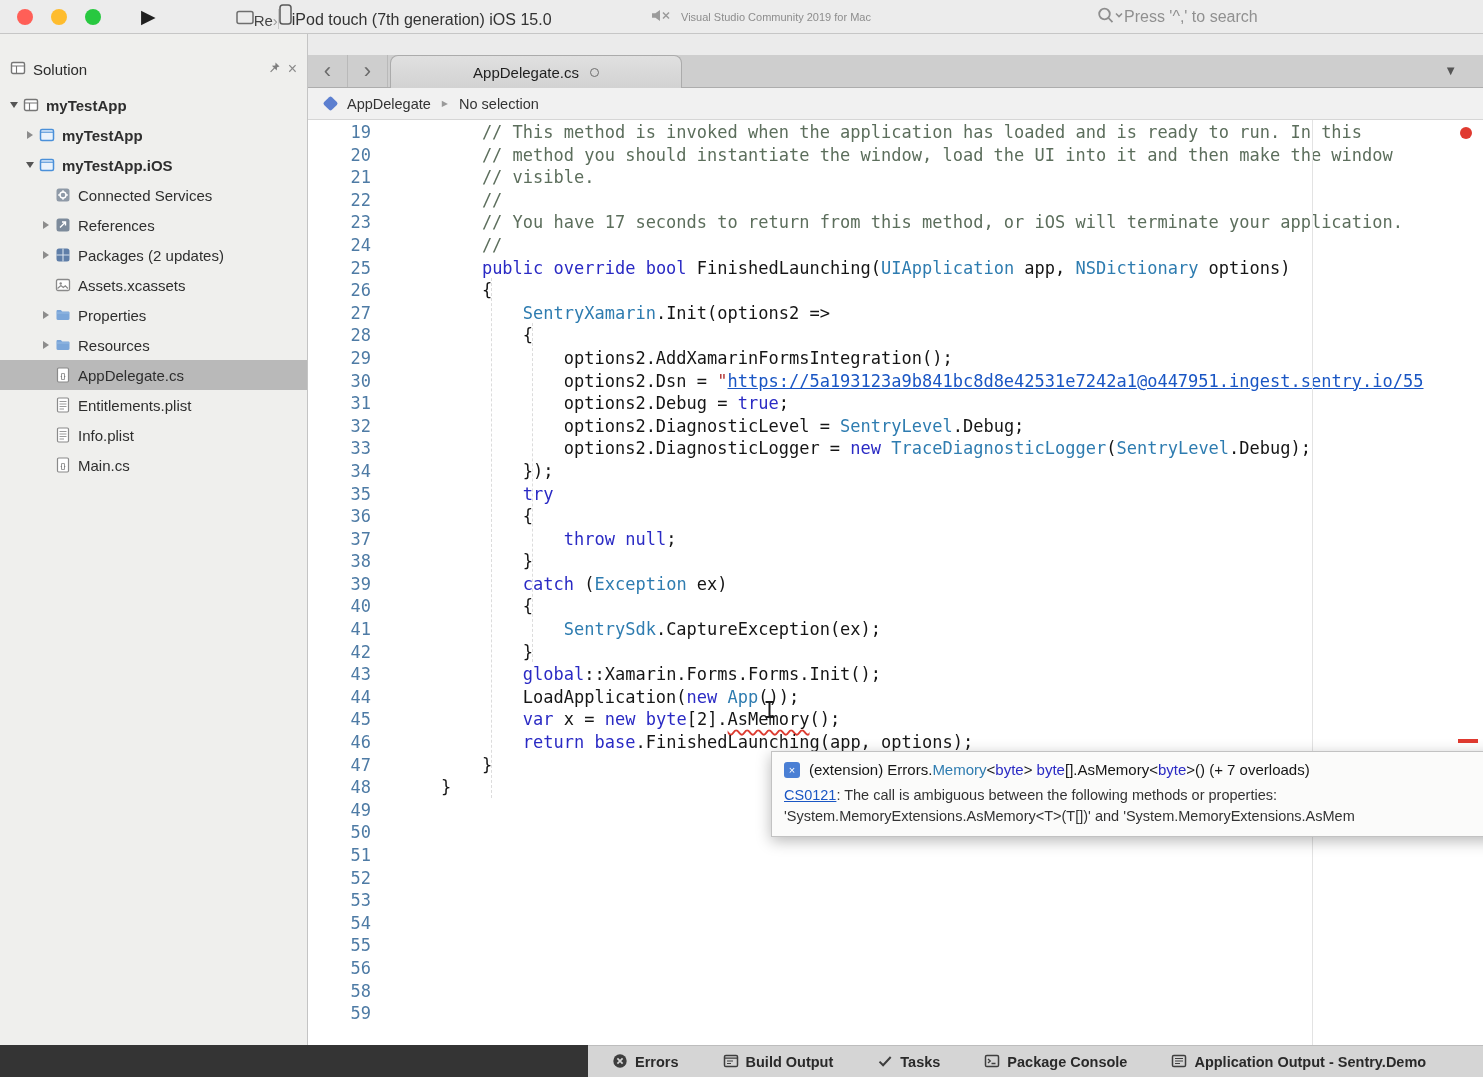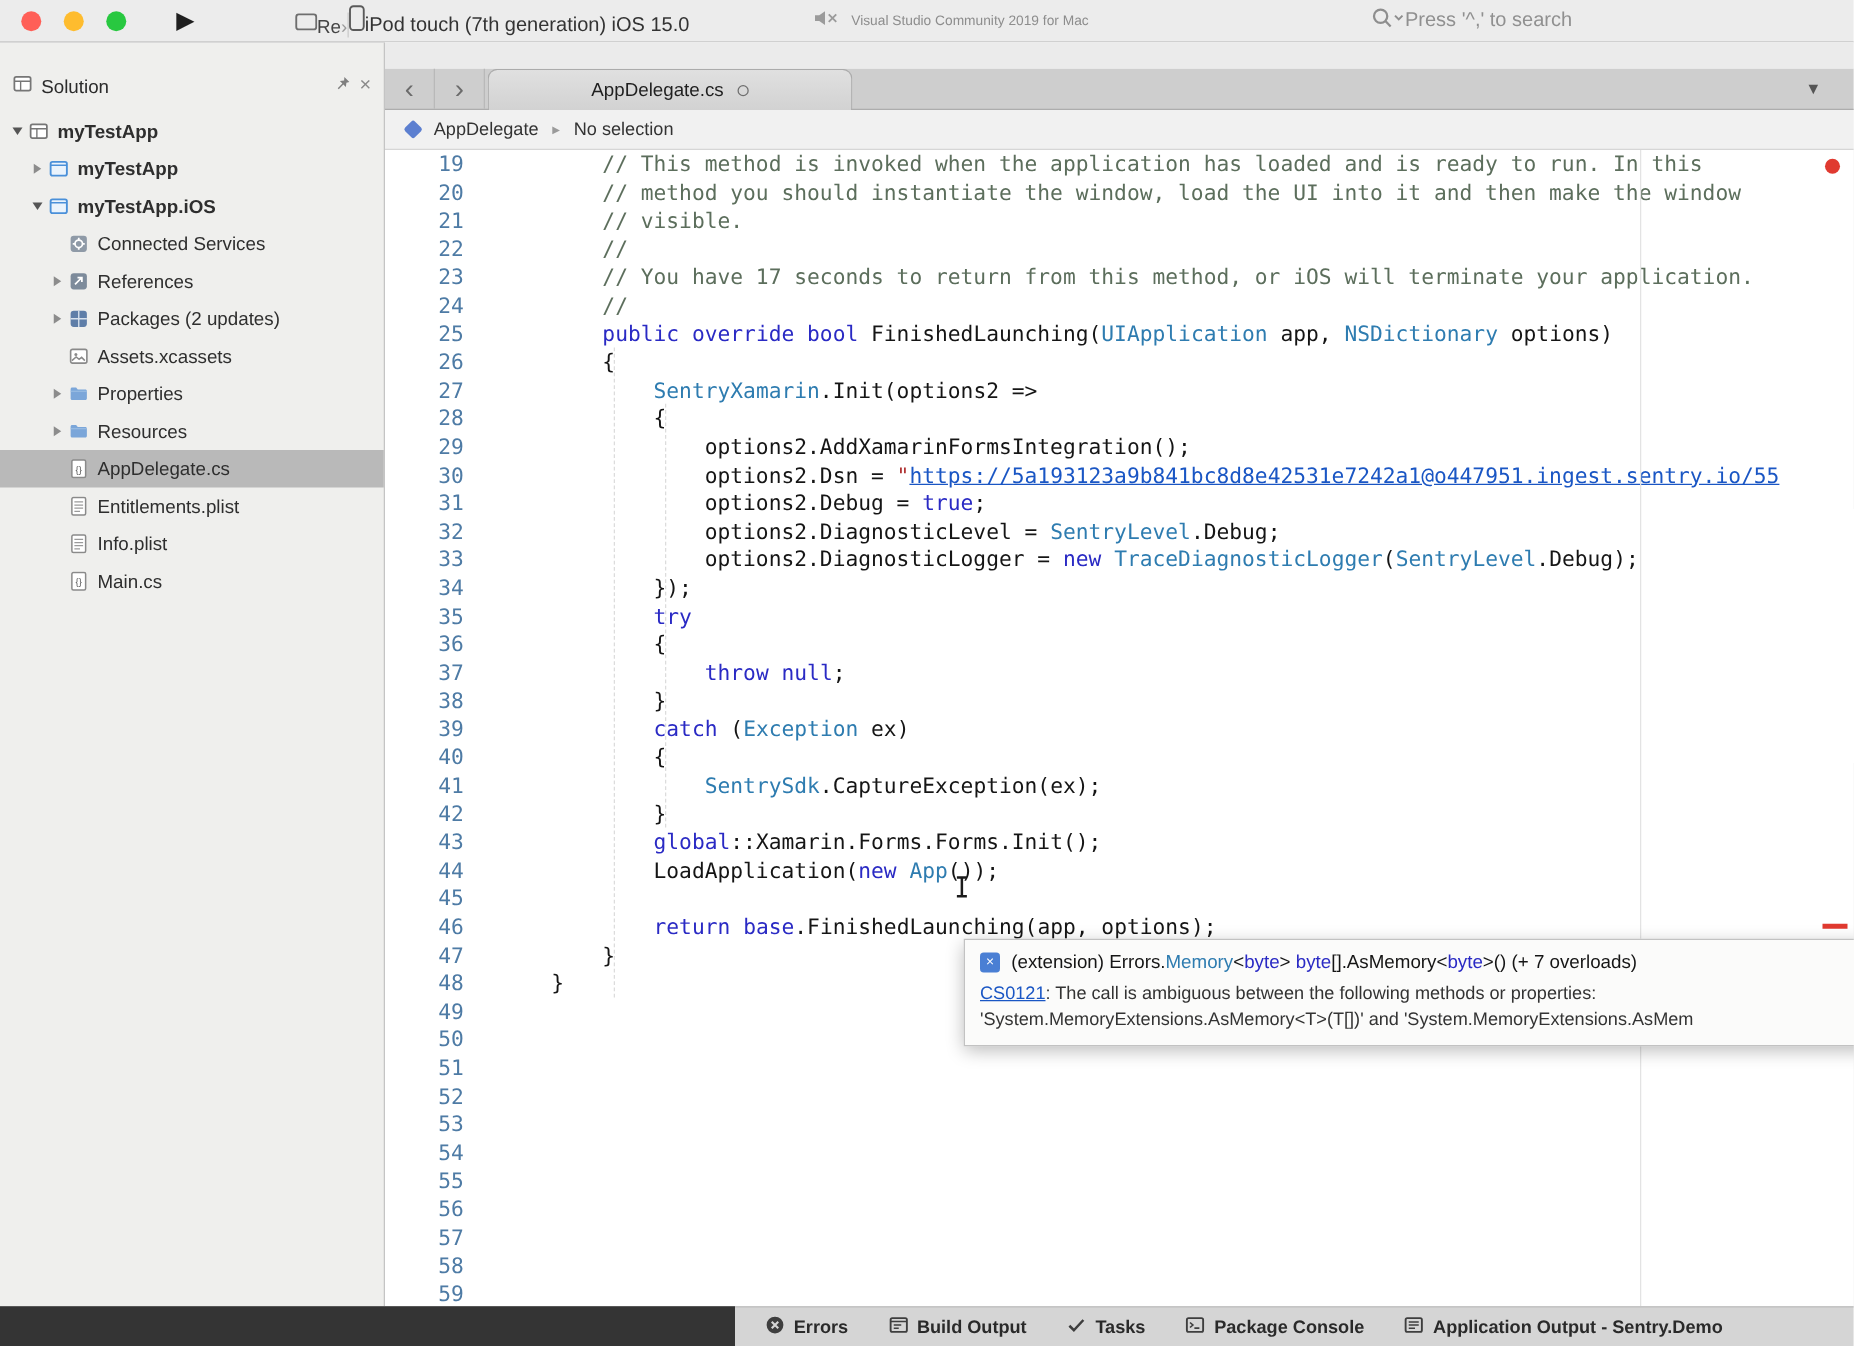--- a/index.html
+++ b/index.html
@@ -64,21 +64,21 @@
   .tok-l{color:#1a56c4;text-decoration:underline}
   .tok-e{color:#151515;text-decoration:underline wavy #dc3b30 1.5px;text-underline-offset:4px}
   .col-guide{position:absolute;left:1004px;top:0;bottom:0;width:1px;background:#e3e3e3}
   .indent-guide{position:absolute;width:0;border-left:1px dashed #dcdcdc}
   .g1{left:183px;top:158px;height:520px}
   .g2{left:224px;top:203px;height:339px}
 
   
   .statusbar{position:absolute;left:0;bottom:0;width:1483px;height:32px;background:#d5d5d5;border-top:1px solid #bdbdbd;z-index:20}
   .status-dark{position:absolute;left:0;top:-1px;width:588px;height:33px;background:#343434}
-  .status-items{position:absolute;left:612px;top:0;height:32px;display:flex;align-items:center;gap:32px}
+  .status-items{position:absolute;left:612px;top:0;height:32px;display:flex;align-items:center;gap:44px}
   .status-item{display:flex;align-items:center;gap:7px;font-size:14.5px;font-weight:bold;color:#2a2a2a;white-space:nowrap}
 
   
   .scroll-dot{position:absolute;top:127px;right:11px;width:12px;height:12px;border-radius:50%;background:#e03a30;z-index:30}
   .scroll-dash{position:absolute;top:739px;right:5px;width:20px;height:4px;background:#e03a30;z-index:30}
 
   
   .tooltip{position:absolute;left:771px;top:751px;width:730px;background:#fbfbfa;border:1px solid #c2c2c2;box-shadow:0 4px 14px rgba(0,0,0,.28);padding:9px 12px;z-index:40;overflow:hidden}
   .tt-row1{display:flex;align-items:center;gap:9px;font-size:15px;color:#1e1e1e;white-space:nowrap}
   .tt-ic{width:16px;height:16px;flex:none;border-radius:3px;background:#4a7fd4;color:#fff;font-size:11px;display:flex;align-items:center;justify-content:center}
@@ -323,33 +323,32 @@
           <div class="code-row"><span class="ln">35</span><span class="cl"><span class="tok-p">            </span><span class="tok-k">try</span></span></div>
           <div class="code-row"><span class="ln">36</span><span class="cl"><span class="tok-p">            {</span></span></div>
           <div class="code-row"><span class="ln">37</span><span class="cl"><span class="tok-p">                </span><span class="tok-k">throw</span><span class="tok-p"> </span><span class="tok-k">null</span><span class="tok-p">;</span></span></div>
           <div class="code-row"><span class="ln">38</span><span class="cl"><span class="tok-p">            }</span></span></div>
           <div class="code-row"><span class="ln">39</span><span class="cl"><span class="tok-p">            </span><span class="tok-k">catch</span><span class="tok-p"> (</span><span class="tok-t">Exception</span><span class="tok-p"> ex)</span></span></div>
           <div class="code-row"><span class="ln">40</span><span class="cl"><span class="tok-p">            {</span></span></div>
           <div class="code-row"><span class="ln">41</span><span class="cl"><span class="tok-p">                </span><span class="tok-t">SentrySdk</span><span class="tok-p">.CaptureException(ex);</span></span></div>
           <div class="code-row"><span class="ln">42</span><span class="cl"><span class="tok-p">            }</span></span></div>
           <div class="code-row"><span class="ln">43</span><span class="cl"><span class="tok-p">            </span><span class="tok-k">global</span><span class="tok-p">::Xamarin.Forms.Forms.Init();</span></span></div>
           <div class="code-row"><span class="ln">44</span><span class="cl"><span class="tok-p">            LoadApplication(</span><span class="tok-k">new</span><span class="tok-p"> </span><span class="tok-t">App</span><span class="tok-p">());</span></span></div>
-          <div class="code-row"><span class="ln">45</span></div>
+          <div class="code-row"><span class="ln">45</span><span class="cl"><span class="tok-p">            </span><span class="tok-k">var</span><span class="tok-p"> x = </span><span class="tok-k">new</span><span class="tok-p"> </span><span class="tok-k">byte</span><span class="tok-p">[2].</span><span class="tok-e">AsMemory</span><span class="tok-p">();</span></span></div>
           <div class="code-row"><span class="ln">46</span><span class="cl"><span class="tok-p">            </span><span class="tok-k">return</span><span class="tok-p"> </span><span class="tok-k">base</span><span class="tok-p">.FinishedLaunching(app, options);</span></span></div>
           <div class="code-row"><span class="ln">47</span><span class="cl"><span class="tok-p">        }</span></span></div>
           <div class="code-row"><span class="ln">48</span><span class="cl"><span class="tok-p">    }</span></span></div>
           <div class="code-row"><span class="ln">49</span><span class="cl"></span></div>
           <div class="code-row"><span class="ln">50</span><span class="cl"></span></div>
           <div class="code-row"><span class="ln">51</span><span class="cl"></span></div>
           <div class="code-row"><span class="ln">52</span><span class="cl"></span></div>
           <div class="code-row"><span class="ln">53</span><span class="cl"></span></div>
           <div class="code-row"><span class="ln">54</span><span class="cl"></span></div>
           <div class="code-row"><span class="ln">55</span><span class="cl"></span></div>
           <div class="code-row"><span class="ln">56</span><span class="cl"></span></div>
-          <div class="code-row"><span class="ln">57</span><span class="cl"></span></div>
           <div class="code-row"><span class="ln">58</span><span class="cl"></span></div>
           <div class="code-row"><span class="ln">59</span><span class="cl"></span></div>
         </div>
     </div>
   </div>
 </div>
 
 <div class="statusbar">
   <div class="status-dark"></div>
   <div class="status-items">

